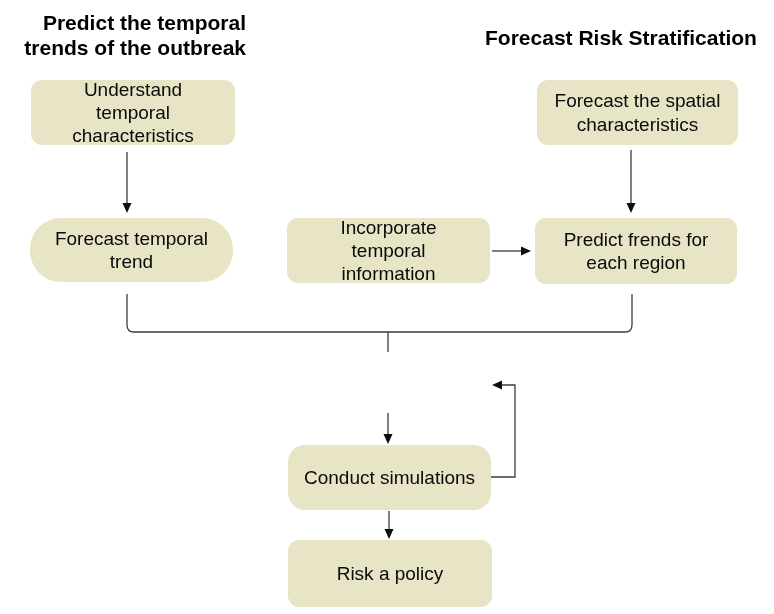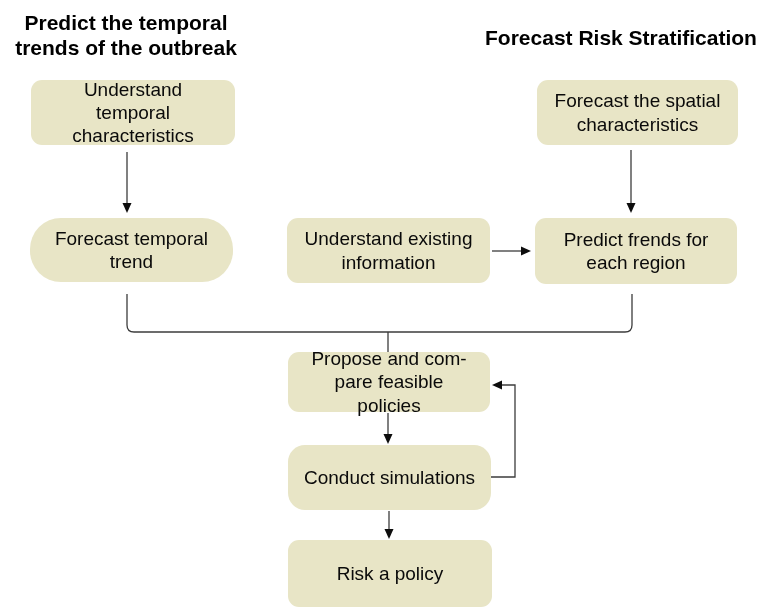--- a/index.html
+++ b/index.html
@@ -39,21 +39,21 @@
   }
   .title {
     position: absolute;
     font-weight: bold;
     font-size: 21px;
     line-height: 1.18;
     color: var(--title-text);
     text-align: center;
     white-space: pre-line;
   }
-  .title-left  { left: 6px;  top: 11px; width: 240px; }
+  .title-left  { left: 6px;  top: 11px; width: 240px; text-align: right; }
   .title-right { left: 468px; top: 26px; width: 306px; }
   .node {
     position: absolute;
     background: var(--node-fill);
     border-radius: 11px;
     color: var(--node-text);
     font-size: 19px;
     line-height: 1.22;
     text-align: center;
     display: flex;
@@ -79,26 +79,24 @@
   <div class="title title-left">Predict the temporal
 trends of the outbreak</div>
   <div class="title title-right">Forecast Risk Stratification</div>
 
   <div class="node n-understand">Understand temporal
 characteristics</div>
   <div class="node n-describe">Forecast the spatial
 characteristics</div>
   <div class="node n-forecast">Forecast temporal
 trend</div>
-  <div class="node n-incorporate">Understand existing
+  <div class="node n-incorporate">Incorporate temporal
 information</div>
   <div class="node n-predict">Predict frends for
 each region</div>
-  <div class="node n-propose">Propose and com-
-pare feasible policies</div>
   <div class="node n-conduct">Conduct simulations</div>
   <div class="node n-make">Risk a policy</div>
 
   <svg class="edge-layer" viewBox="0 0 774 614">
 
     <g>
       <line class="edge" x1="127" y1="152" x2="127" y2="204"></line>
       <polygon class="head" points="127,213 122.5,203 131.5,203"></polygon>
     </g>
 

